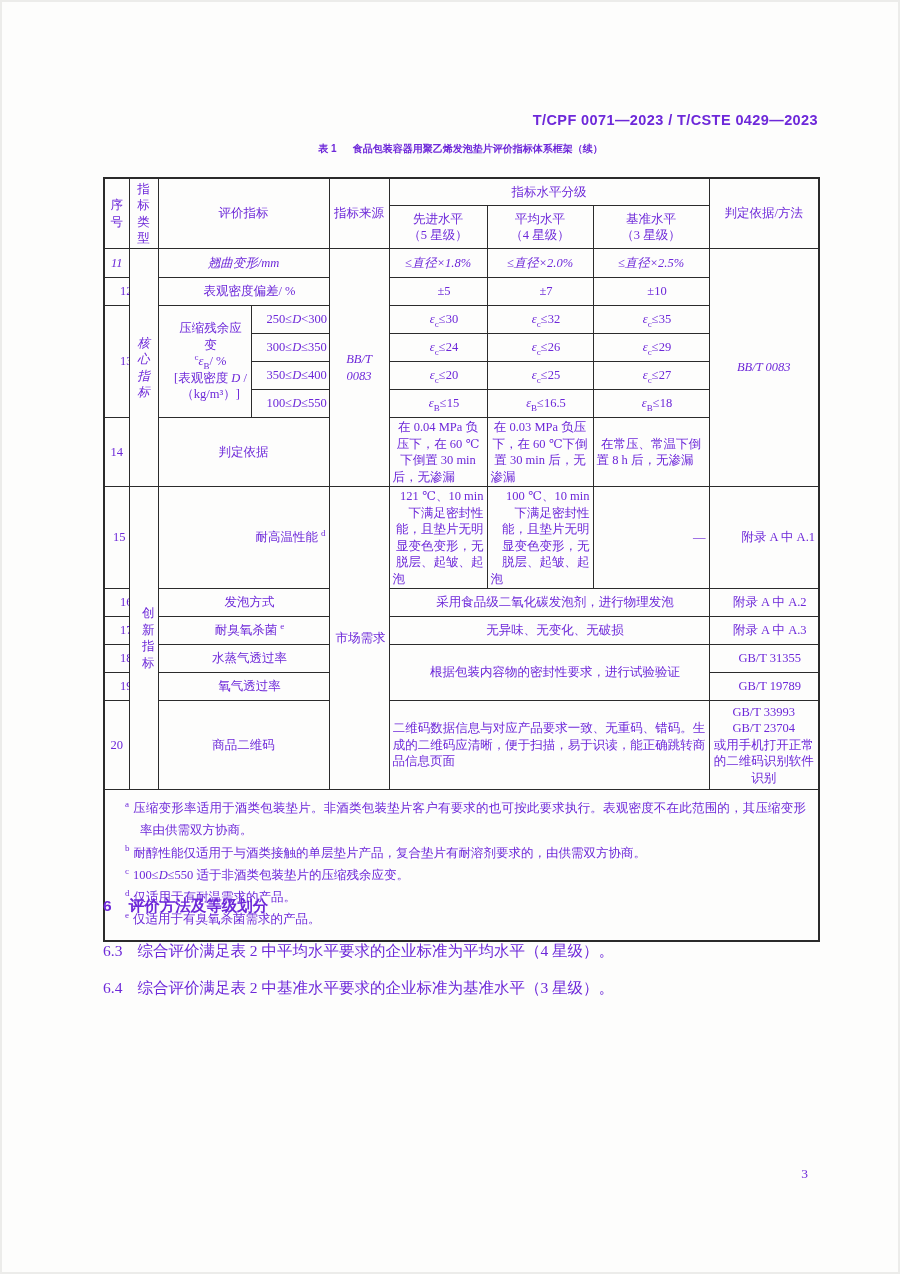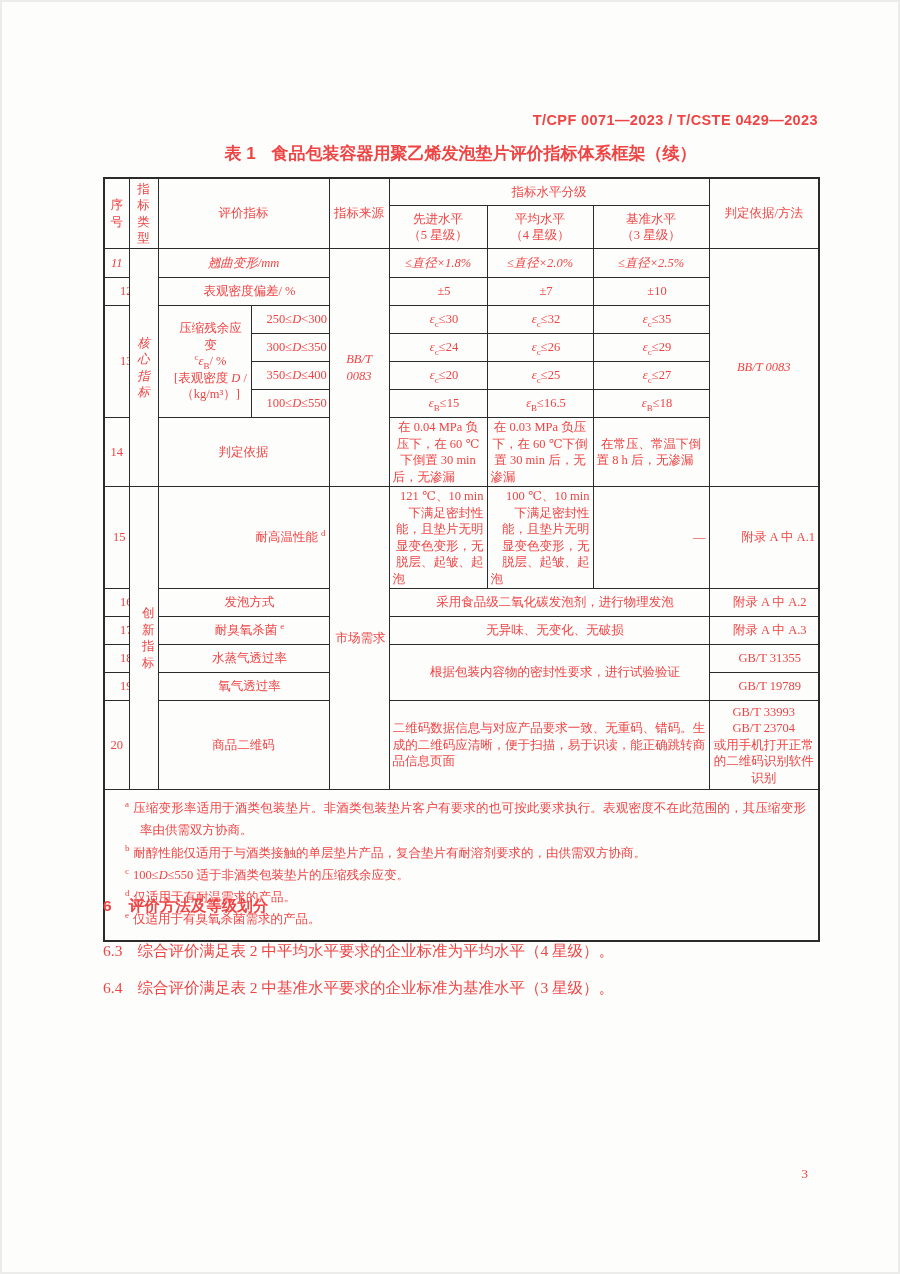--- a/index.html
+++ b/index.html
@@ -1,30 +1,30 @@
 <!DOCTYPE html>
 <html><head>
 <meta charset="utf-8">
 <style>
   html,body{margin:0;padding:0;}
   body{background:#e9e9e7;font-family:"Liberation Serif","DejaVu Serif",serif;}
   .page{
     position:relative;width:900px;height:1274px;margin:0 auto;
-    background:#fdfdfc;color:#ef4444;overflow:hidden;
+    background:#fdfdfc;color:#6d28d9;overflow:hidden;
     box-shadow:inset 0 0 0 2px #ececea;
   }
   .doc-number{
     position:absolute;top:112px;right:82px;
     font-family:"Liberation Sans","DejaVu Sans",sans-serif;
     font-size:14.5px;font-weight:600;letter-spacing:.4px;white-space:nowrap;
   }
   .table-title{
     position:absolute;top:142px;left:103px;width:715px;text-align:center;
     font-family:"Liberation Sans","DejaVu Sans",sans-serif;
-    font-weight:bold;font-size:17px;white-space:nowrap;
+    font-weight:bold;font-size:10px;white-space:nowrap;
   }
   .table-title .gap{display:inline-block;width:16px;}
 
   table.eval{
     position:absolute;top:177px;left:103px;width:715px;
     border-collapse:collapse;table-layout:fixed;
     font-size:12.5px;line-height:1.32;
     border:2px solid #2b2b2b;
   }
   table.eval th,table.eval td{

